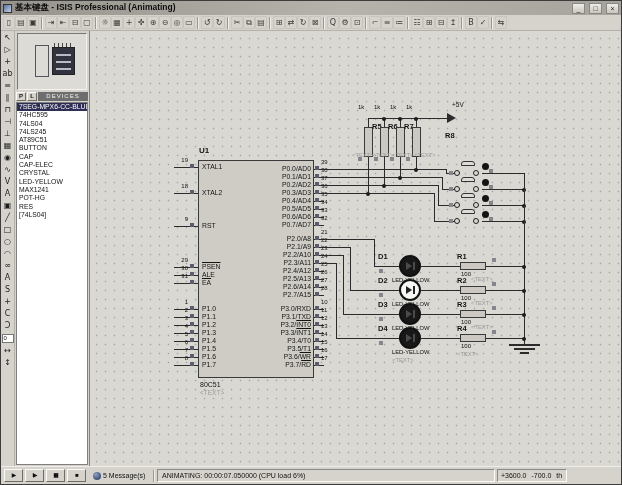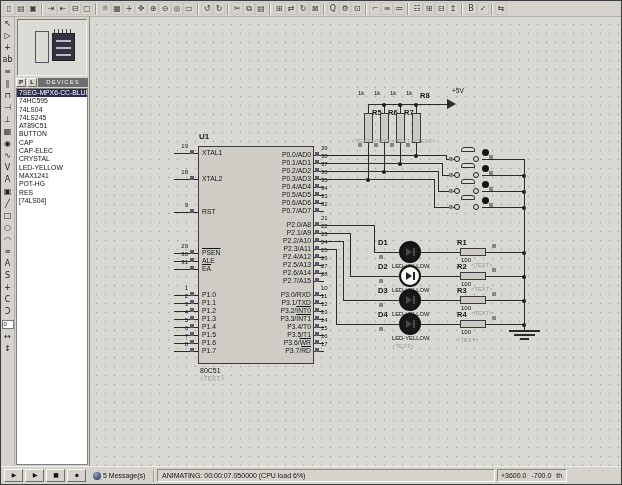--- a/index.html
+++ b/index.html
@@ -40,20 +40,27 @@
   .lsqd{position:absolute;width:4px;height:4px;background:#5c5c6c;}
   .clbl{position:absolute;color:#141414;white-space:nowrap;}
   .gray{color:#9b9b98;}
   .ov{text-decoration:overline;}
   .body3d{position:absolute;background:#cbc9c2;border:1px solid #3a3a3a;}
 </style>
 </head>
 <body>
 
 <div class="window">
+  <div class="titlebar">
+    <div class="appicon"></div>
+    <div class="title">基本键盘 - ISIS Professional (Animating)</div>
+    <div class="winbtn">_</div>
+    <div class="winbtn">□</div>
+    <div class="winbtn">×</div>
+  </div>
   <div class="toolbar" id="toolbar">
       <div class="tbtn">▯</div>
       <div class="tbtn">▤</div>
       <div class="tbtn">▣</div>
       <div class="tsep"></div>
       <div class="tbtn">⇥</div>
       <div class="tbtn">⇤</div>
       <div class="tbtn">⊟</div>
       <div class="tbtn">▢</div>
       <div class="tsep"></div>
@@ -338,21 +345,21 @@
         <div class="w" style="left: 310px; top: 87px; width: 1px; height: 10px;"></div>
         <div class="w" style="left: 310px; top: 125px; width: 1px; height: 22px;"></div>
         <div class="body3d" style="left: 306px; top: 96px; width: 9px; height: 30px;"></div>
         <div class="clbl" style="left: 300px; top: 73px; font-size: 6px;">1k</div>
         <div class="clbl" style="left: 314px; top: 91px; font-size: 7.5px; font-weight: bold;">R7</div>
         <div class="lsq" style="left: 300px; top: 126px;"></div>
         <div class="w" style="left: 326px; top: 87px; width: 1px; height: 10px;"></div>
         <div class="w" style="left: 326px; top: 125px; width: 1px; height: 14px;"></div>
         <div class="body3d" style="left: 322px; top: 96px; width: 9px; height: 30px;"></div>
         <div class="clbl" style="left: 316px; top: 73px; font-size: 6px;">1k</div>
-        <div class="clbl" style="left: 330px; top: 74px; font-size: 7.5px; font-weight: bold;">R8</div>
+        <div class="clbl" style="left: 330px; top: 100px; font-size: 7.5px; font-weight: bold; padding-left: 25px;">R8</div>
         <div class="lsq" style="left: 316px; top: 126px;"></div>
         <div class="clbl gray" style="left: 262px; top: 121px; font-size: 5.8px;">&lt;TEXT&gt;</div>
         <div class="clbl gray" style="left: 282px; top: 121px; font-size: 5.8px;">&lt;TEXT&gt;</div>
         <div class="clbl gray" style="left: 302px; top: 121px; font-size: 5.8px;">&lt;TEXT&gt;</div>
         <div class="clbl gray" style="left: 324px; top: 121px; font-size: 5.8px;">&lt;TEXT&gt;</div>
         <div class="jdot" style="left: 292px; top: 86px;"></div>
         <div class="jdot" style="left: 308px; top: 86px;"></div>
         <div class="jdot" style="left: 324px; top: 86px;"></div>
         <div class="w" style="left: 234px; top: 138px; width: 123px; height: 1px;"></div>
         <div class="w" style="left: 356px; top: 138px; width: 1px; height: 5px;"></div>

